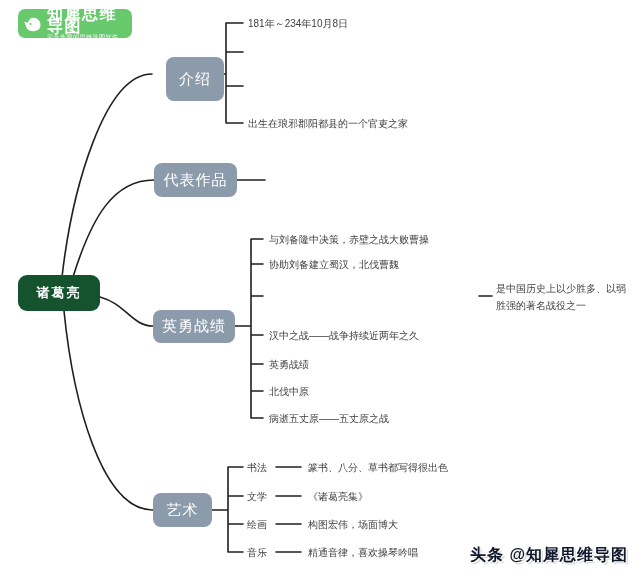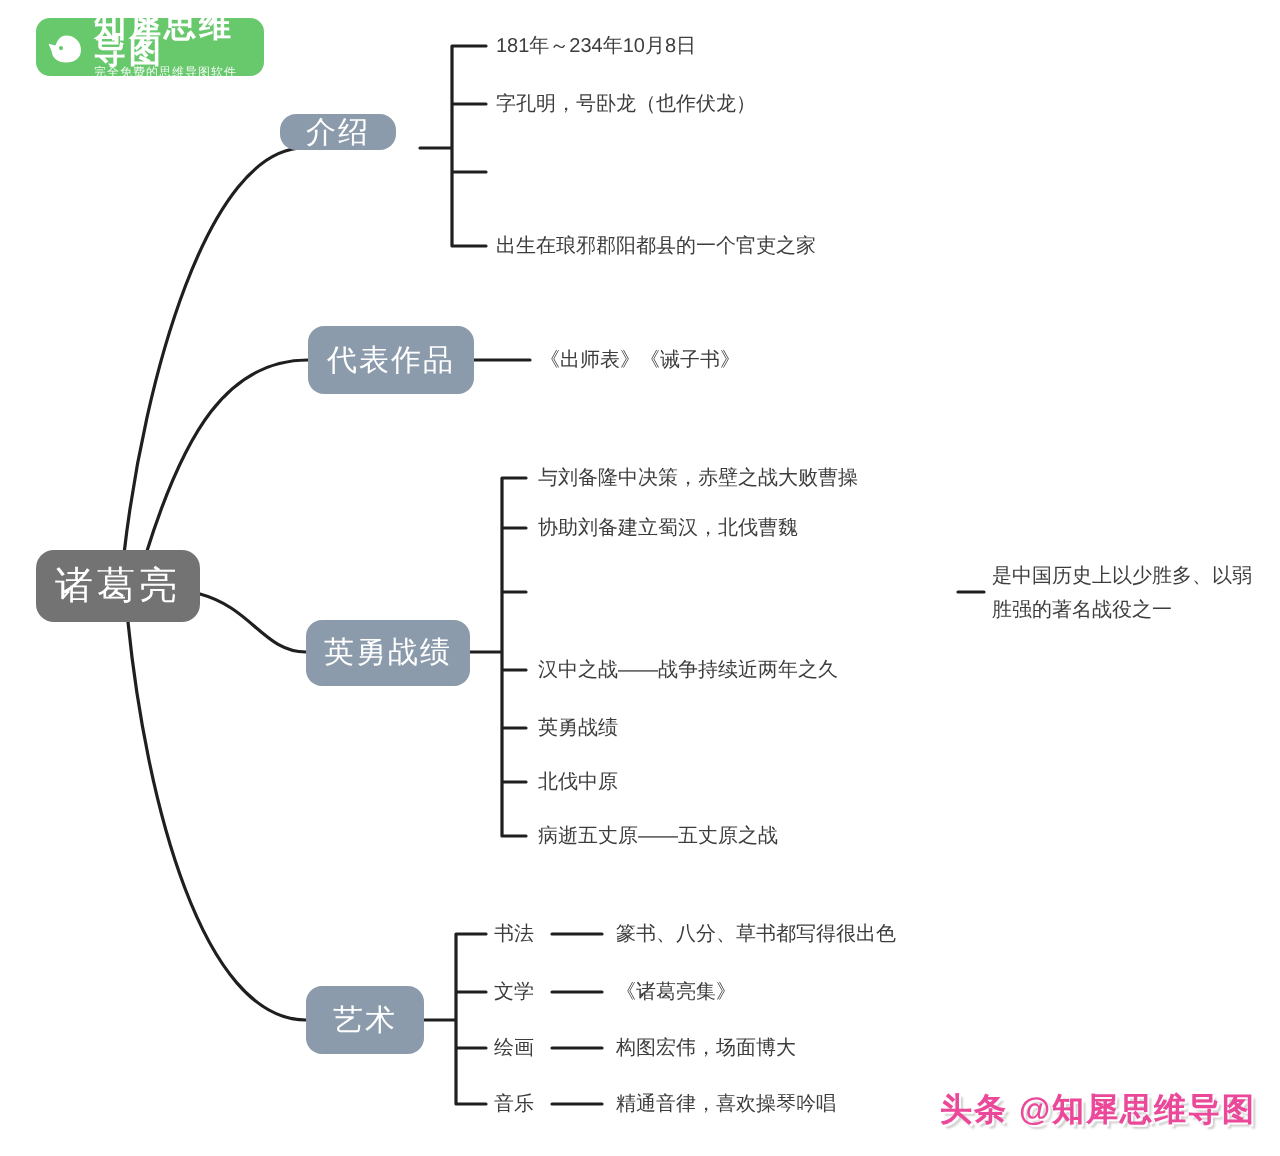--- a/index.html
+++ b/index.html
@@ -4,35 +4,35 @@
 <style>
   * { margin:0; padding:0; box-sizing:border-box; }
   html,body { width:640px; height:578px; }
   body { font-family:"Liberation Sans","DejaVu Sans",sans-serif; background:#ffffff; overflow:hidden; }
   .canvas { position:relative; width:640px; height:578px; background:#ffffff; }
   svg.links { position:absolute; left:0; top:0; width:640px; height:578px; }
   svg.links path { stroke:#1f1f1f; stroke-width:1.6; fill:none; stroke-linecap:round; }
 
   .node { position:absolute; display:flex; align-items:center; justify-content:center;
           border-radius:8px; color:#fff; letter-spacing:1px; }
-  .root-node { background:#737373; font-size:19px; font-weight:normal; border-radius:9px; letter-spacing:2px; }
+  .root-node { background:#14532d; font-size:13px; font-weight:bold; border-radius:9px; letter-spacing:2px; }
   .branch-node { background:#8C9BAB; font-size:15px; }
 
   .topic { position:absolute; font-size:10px; line-height:17px; color:#3d3d3d; white-space:nowrap; }
   .wrap { white-space:normal; }
 
   .logo { position:absolute; left:18px; top:9px; width:114px; height:29px; background:#67C86C;
           border-radius:7px; display:flex; align-items:center; padding:0 5px; }
   .logo-icon { width:20px; height:20px; flex:0 0 20px; margin-right:4px; }
   .logo-text-col { display:flex; flex-direction:column; justify-content:center; }
   .logo-title { color:#fff; font-size:16px; font-weight:bold; letter-spacing:1.5px; line-height:13px; }
   .logo-subtitle { color:#fff; opacity:.92; font-size:6px; letter-spacing:.5px; line-height:8px; }
 
   .watermark { position:absolute; left:470px; top:545px; font-size:16px; font-weight:bold;
-               color:#ec4899; letter-spacing:1px;
+               color:#0f172a; letter-spacing:1px;
                text-shadow:1px 1px 0 #ffffff, 2px 2px 1px rgba(120,120,120,.35); }
 </style>
 </head>
 <body>
 
 <div class="canvas">
 
   <svg class="links" viewBox="0 0 640 578">
 
     <path d="M62,277 C72,190 104,74 152,74"></path>
@@ -57,30 +57,28 @@
       <circle cx="12" cy="16" r="1.7" fill="#67C86C"></circle>
     </svg>
     <div class="logo-text-col">
       <div class="logo-title">知犀思维导图</div>
       <div class="logo-subtitle">完全免费的思维导图软件</div>
     </div>
   </div>
 
   <div class="node root-node" style="left:18px;top:275px;width:82px;height:36px;">诸葛亮</div>
 
-  <div class="node branch-node" style="left:140px;top:57px;width:58px;height:18px;">介绍</div>
+  <div class="node branch-node" style="left:166px;top:57px;width:58px;height:44px;">介绍</div>
   <div class="node branch-node" style="left:154px;top:163px;width:83px;height:34px;">代表作品</div>
   <div class="node branch-node" style="left:153px;top:310px;width:82px;height:33px;">英勇战绩</div>
   <div class="node branch-node" style="left:153px;top:493px;width:59px;height:34px;">艺术</div>
 
   <div class="topic" style="left:248px;top:15px;">181年～234年10月8日</div>
-  <div class="topic" style="left:248px;top:44px;">字孔明，号卧龙（也作伏龙）</div>
   <div class="topic" style="left:248px;top:115px;">出生在琅邪郡阳都县的一个官吏之家</div>
 
-  <div class="topic" style="left:270px;top:172px;">《出师表》《诫子书》</div>
 
   <div class="topic" style="left:269px;top:231px;">与刘备隆中决策，赤壁之战大败曹操</div>
   <div class="topic" style="left:269px;top:256px;">协助刘备建立蜀汉，北伐曹魏</div>
   <div class="topic wrap" style="left:496px;top:280px;width:132px;">是中国历史上以少胜多、以弱胜强的著名战役之一</div>
   <div class="topic" style="left:269px;top:327px;">汉中之战——战争持续近两年之久</div>
   <div class="topic" style="left:269px;top:356px;">英勇战绩</div>
   <div class="topic" style="left:269px;top:383px;">北伐中原</div>
   <div class="topic" style="left:269px;top:410px;">病逝五丈原——五丈原之战</div>
 
   <div class="topic" style="left:247px;top:459px;">书法</div>

